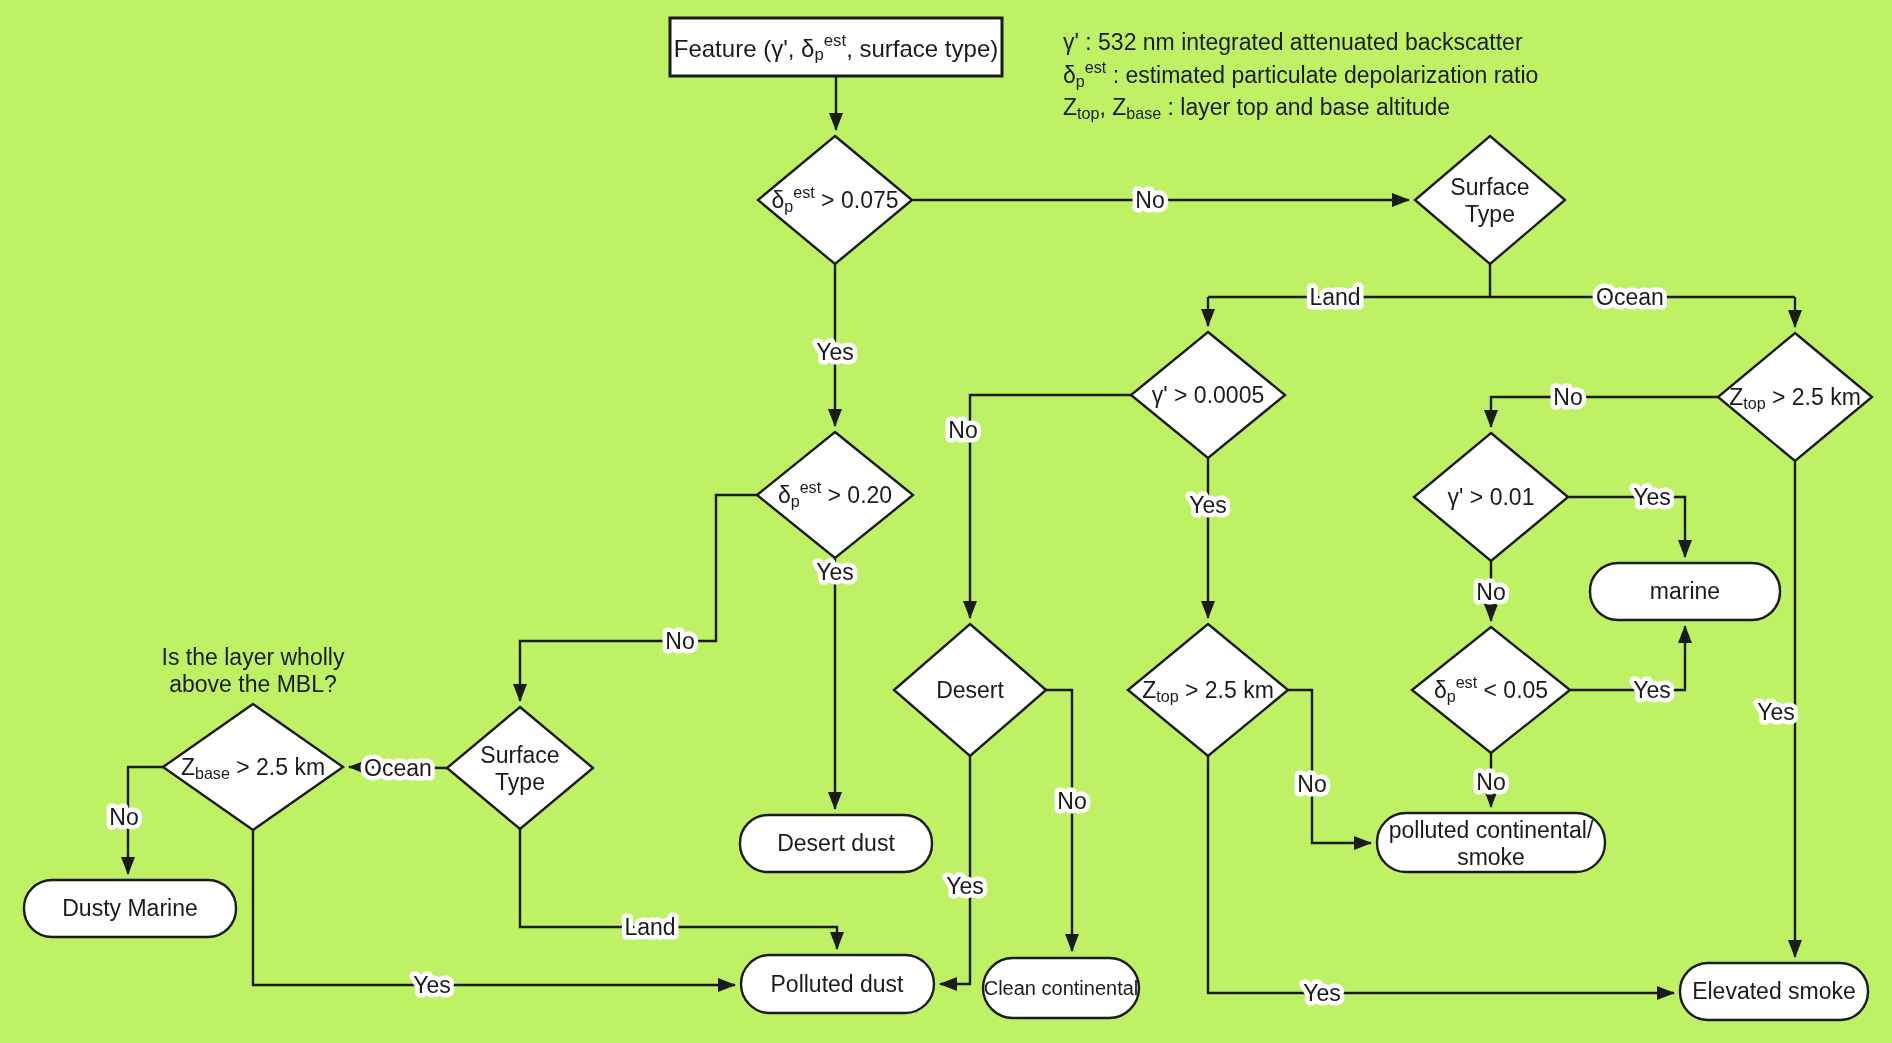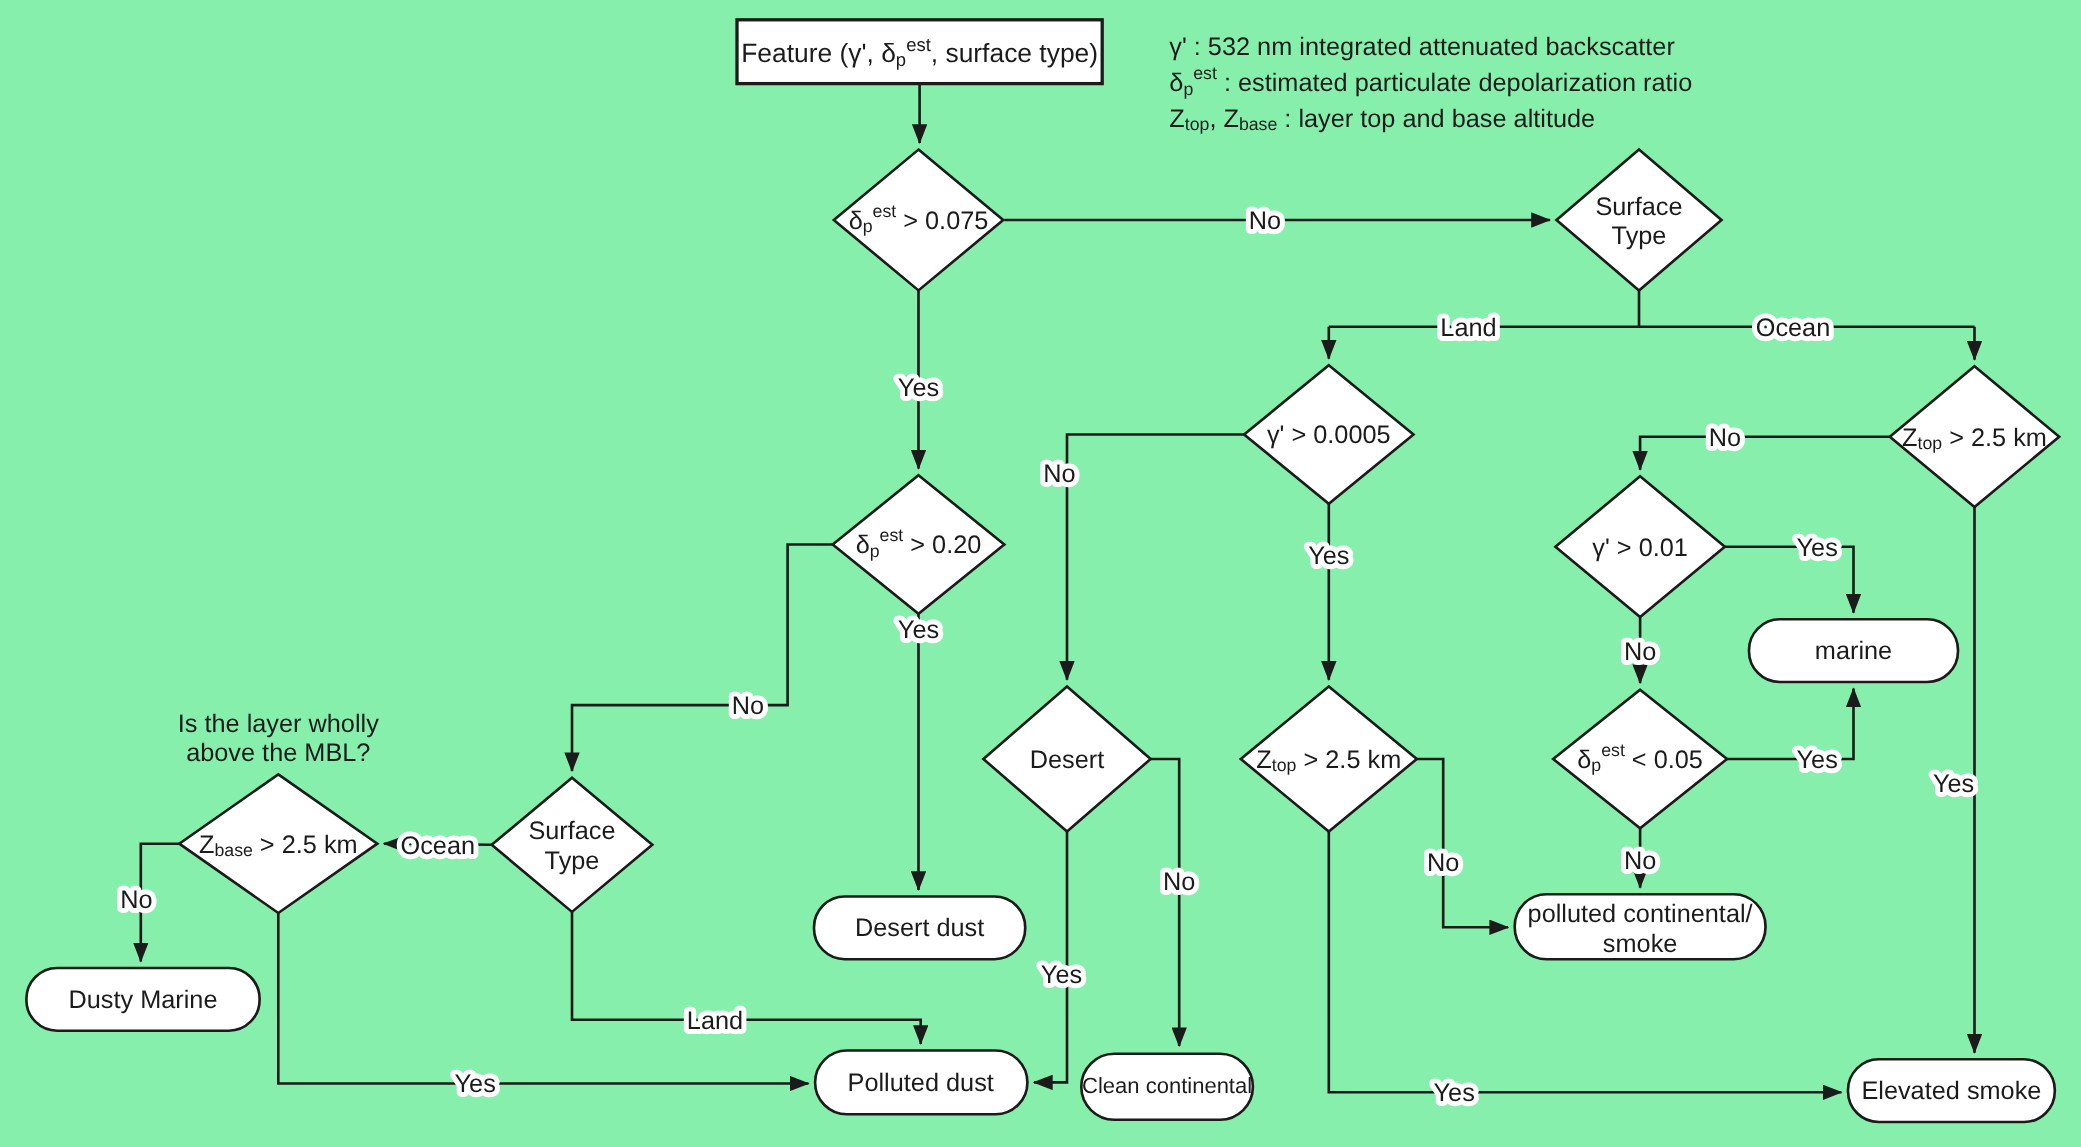--- a/index.html
+++ b/index.html
@@ -1,16 +1,16 @@
 <!DOCTYPE html>
 <html><head>
 <meta charset="utf-8">
 <style>
   html,body { margin:0; padding:0; background:#ffffff; }
-  .canvas-wrap { width:1892px; height:1043px; background:#86efac; position:relative; }
+  .canvas-wrap { width:1892px; height:1043px; background:#bef264; position:relative; }
   .shape  { fill:#ffffff; stroke:#1b1b1b; stroke-width:2.4px; }
   .shape-start { fill:#ffffff; stroke:#1b1b1b; stroke-width:3px; }
   .edge   { fill:none; stroke:#1b1b1b; stroke-width:2.4px; }
   text, tspan { font-family:"Liberation Sans", sans-serif; }
   .t      { font-size:23px; fill:#1b1b1b; text-anchor:middle; dominant-baseline:central; }
   .t-start{ font-size:24px; }
   .t-legend { font-size:23px; fill:#1b1b1b; text-anchor:start; dominant-baseline:central; }
   .elabel { font-size:23px; fill:#1b1b1b; text-anchor:middle; dominant-baseline:central;
             paint-order:stroke; stroke:#ffffff; stroke-width:9px; stroke-linejoin:round; }
 </style>

